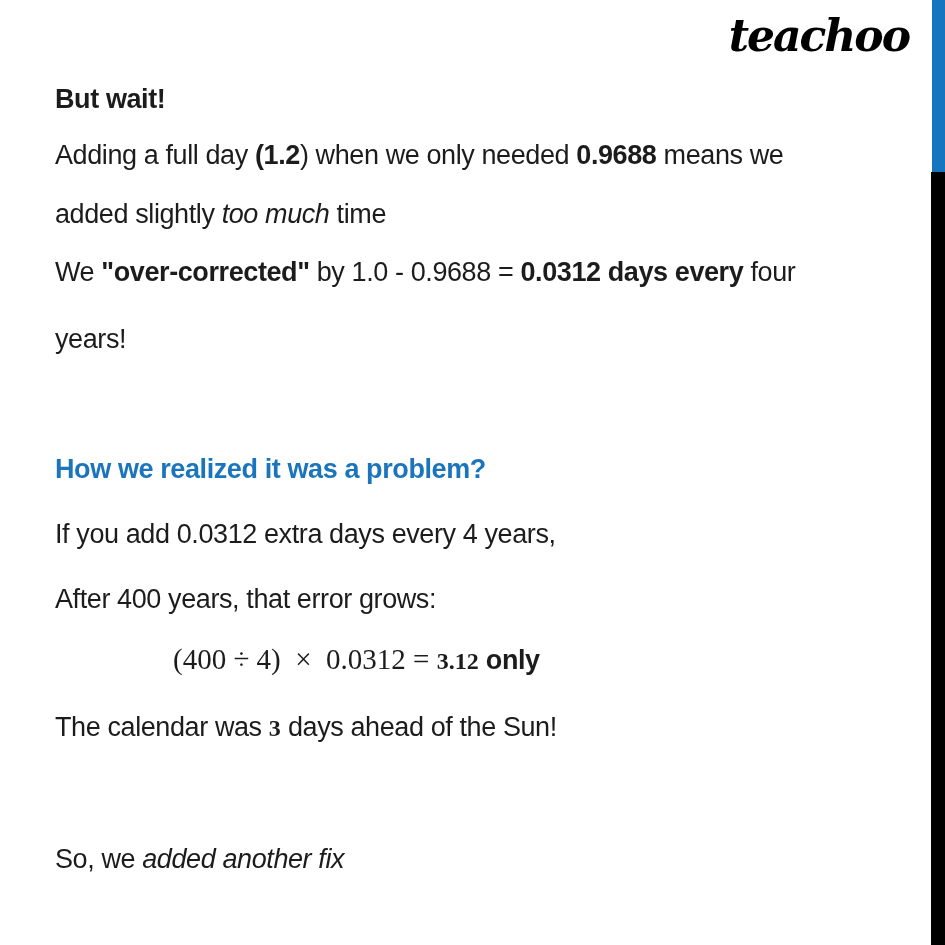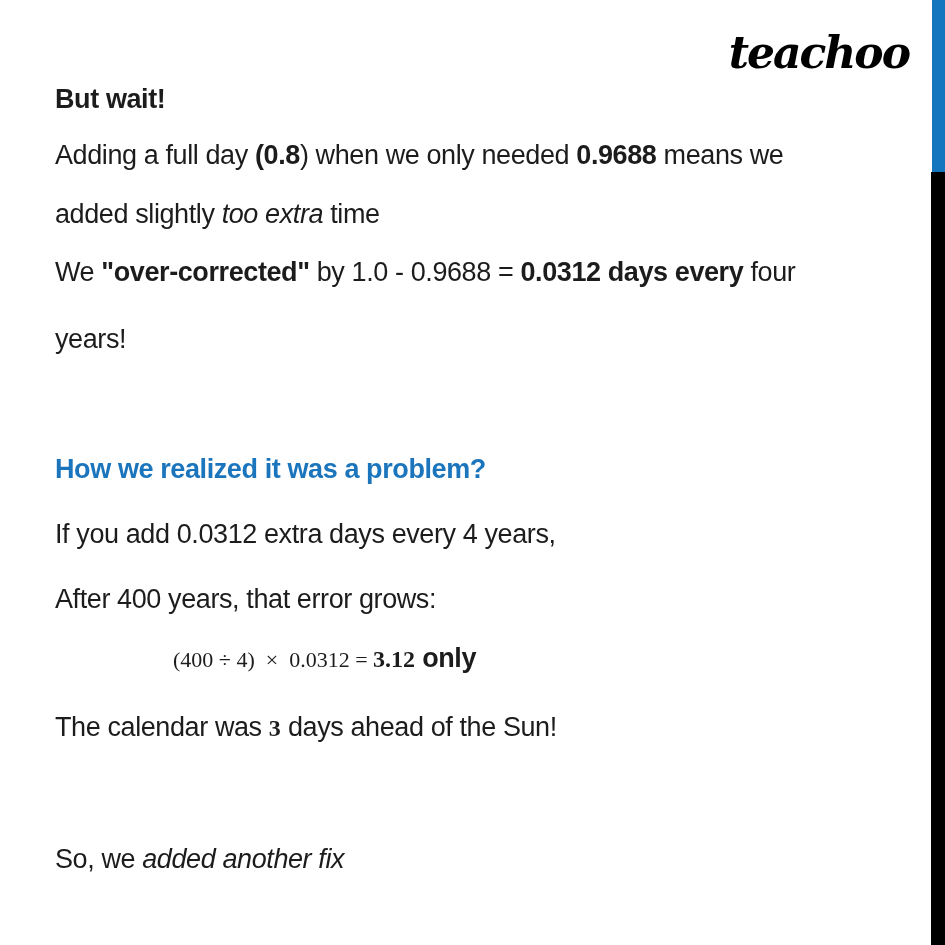--- a/index.html
+++ b/index.html
@@ -33,21 +33,21 @@
     position: absolute;
     top: 172px;
     right: 0;
     width: 14px;
     height: 773px;
     background: #000000;
   }
   
   .logo {
     position: absolute;
-    top: 27px;
+    top: 10px;
     right: 36px;
     font-family: "DejaVu Serif", serif;
     font-style: italic;
     font-weight: 700;
     font-size: 44px;
     letter-spacing: -2px;
     color: #000000;
   }
   
   .line {
@@ -62,21 +62,21 @@
   .bold { font-weight: 700; }
   .blue-heading {
     color: #1b75bc;
     font-weight: 700;
   }
   
   .s-n { }
   .s-b { font-weight: 700; }
   .s-i { font-style: italic; }
   .s-bi { font-weight: 400; font-style: italic; }
-  .s-m  { font-family: "Liberation Serif", serif; font-size: 22px; letter-spacing: 0; }
+  .s-m  { font-family: "Liberation Serif", serif; font-size: 29px; letter-spacing: 0; }
   .s-mb { font-family: "Liberation Serif", serif; font-size: 24px; letter-spacing: 0; font-weight: 700; }
   
   .pos-butwait   { top: 82px;  }
   .pos-p1l1      { top: 138px; }
   .pos-p1l2      { top: 197px; }
   .pos-p2l1      { top: 255px; }
   .pos-p2l2      { top: 322px; }
   .pos-qheading  { top: 452px; }
   .pos-if        { top: 517px; }
   .pos-after     { top: 582px; }
@@ -89,23 +89,23 @@
 
 <div class="page">
 
   <div class="logo">teachoo</div>
 
   <div class="bar-blue"></div>
   <div class="bar-black"></div>
 
   <div class="line bold pos-butwait">But wait!</div>
 
-  <div class="line pos-p1l1"><span class="s-n">Adding a full day </span><span class="s-b">(0.8</span><span class="s-n">) when we only needed </span><span class="s-b">0.9688</span><span class="s-n"> means we</span></div>
+  <div class="line pos-p1l1"><span class="s-n">Adding a full day </span><span class="s-b">(1.2</span><span class="s-n">) when we only needed </span><span class="s-b">0.9688</span><span class="s-n"> means we</span></div>
 
-  <div class="line pos-p1l2"><span class="s-n">added slightly </span><span class="s-i">too extra</span><span class="s-n"> time</span></div>
+  <div class="line pos-p1l2"><span class="s-n">added slightly </span><span class="s-i">too much</span><span class="s-n"> time</span></div>
 
   <div class="line pos-p2l1"><span class="s-n">We </span><span class="s-b">"over-corrected"</span><span class="s-n"> by 1.0 - 0.9688 = </span><span class="s-b">0.0312 days every</span><span class="s-n"> four</span></div>
 
   <div class="line pos-p2l2"><span class="s-n">years!</span></div>
 
   <div class="line blue-heading pos-qheading">How we realized it was a problem?</div>
 
   <div class="line pos-if">If you add 0.0312 extra days every 4 years,</div>
 
   <div class="line pos-after">After 400 years, that error grows:</div>

